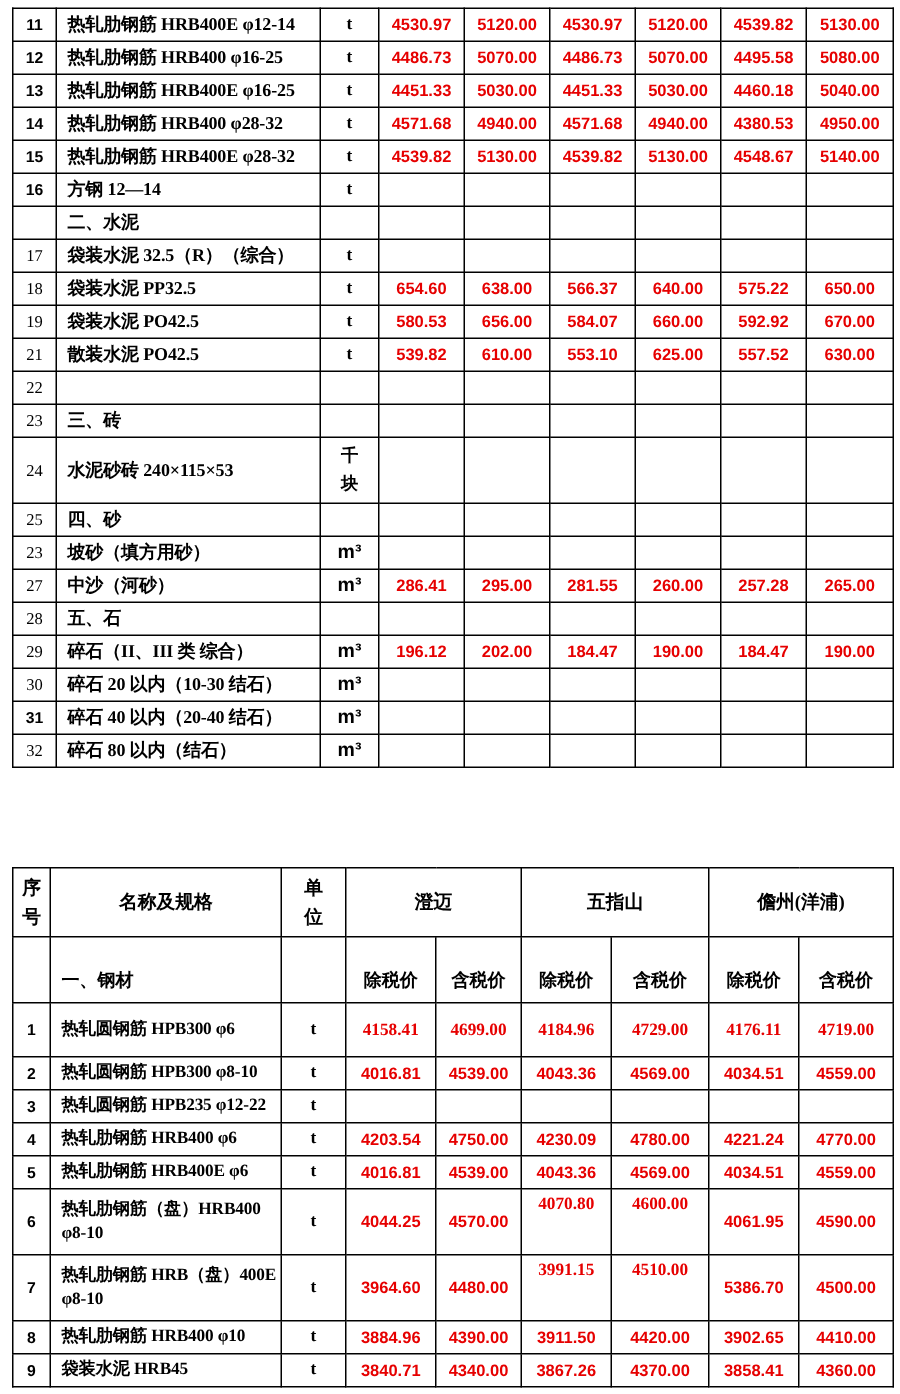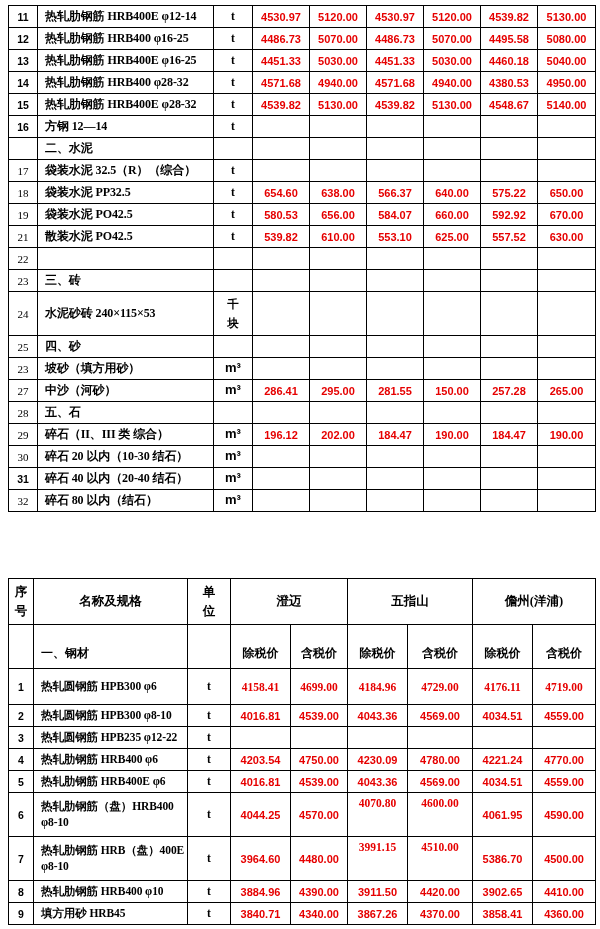--- a/index.html
+++ b/index.html
@@ -245,21 +245,21 @@
           <td class="val"></td>
           <td class="val"></td>
         </tr>
         <tr>
           <td class="no">27</td>
           <td class="name">中沙（河砂）</td>
           <td class="unit sans">m³</td>
           <td class="val">286.41</td>
           <td class="val">295.00</td>
           <td class="val">281.55</td>
-          <td class="val">150.00</td>
+          <td class="val">260.00</td>
           <td class="val">257.28</td>
           <td class="val">265.00</td>
         </tr>
         <tr>
           <td class="no">28</td>
           <td class="name">五、石</td>
           <td class="unit"></td>
           <td class="val"></td>
           <td class="val"></td>
           <td class="val"></td>
@@ -435,21 +435,21 @@
           <td class="unit">t</td>
           <td class="val">3884.96</td>
           <td class="val">4390.00</td>
           <td class="val">3911.50</td>
           <td class="val">4420.00</td>
           <td class="val">3902.65</td>
           <td class="val">4410.00</td>
         </tr>
         <tr>
           <td class="no nb">9</td>
-          <td class="name">填方用砂 HRB45</td>
+          <td class="name">袋装水泥 HRB45</td>
           <td class="unit">t</td>
           <td class="val">3840.71</td>
           <td class="val">4340.00</td>
           <td class="val">3867.26</td>
           <td class="val">4370.00</td>
           <td class="val">3858.41</td>
           <td class="val">4360.00</td>
         </tr>
       </tbody>
   </table>

